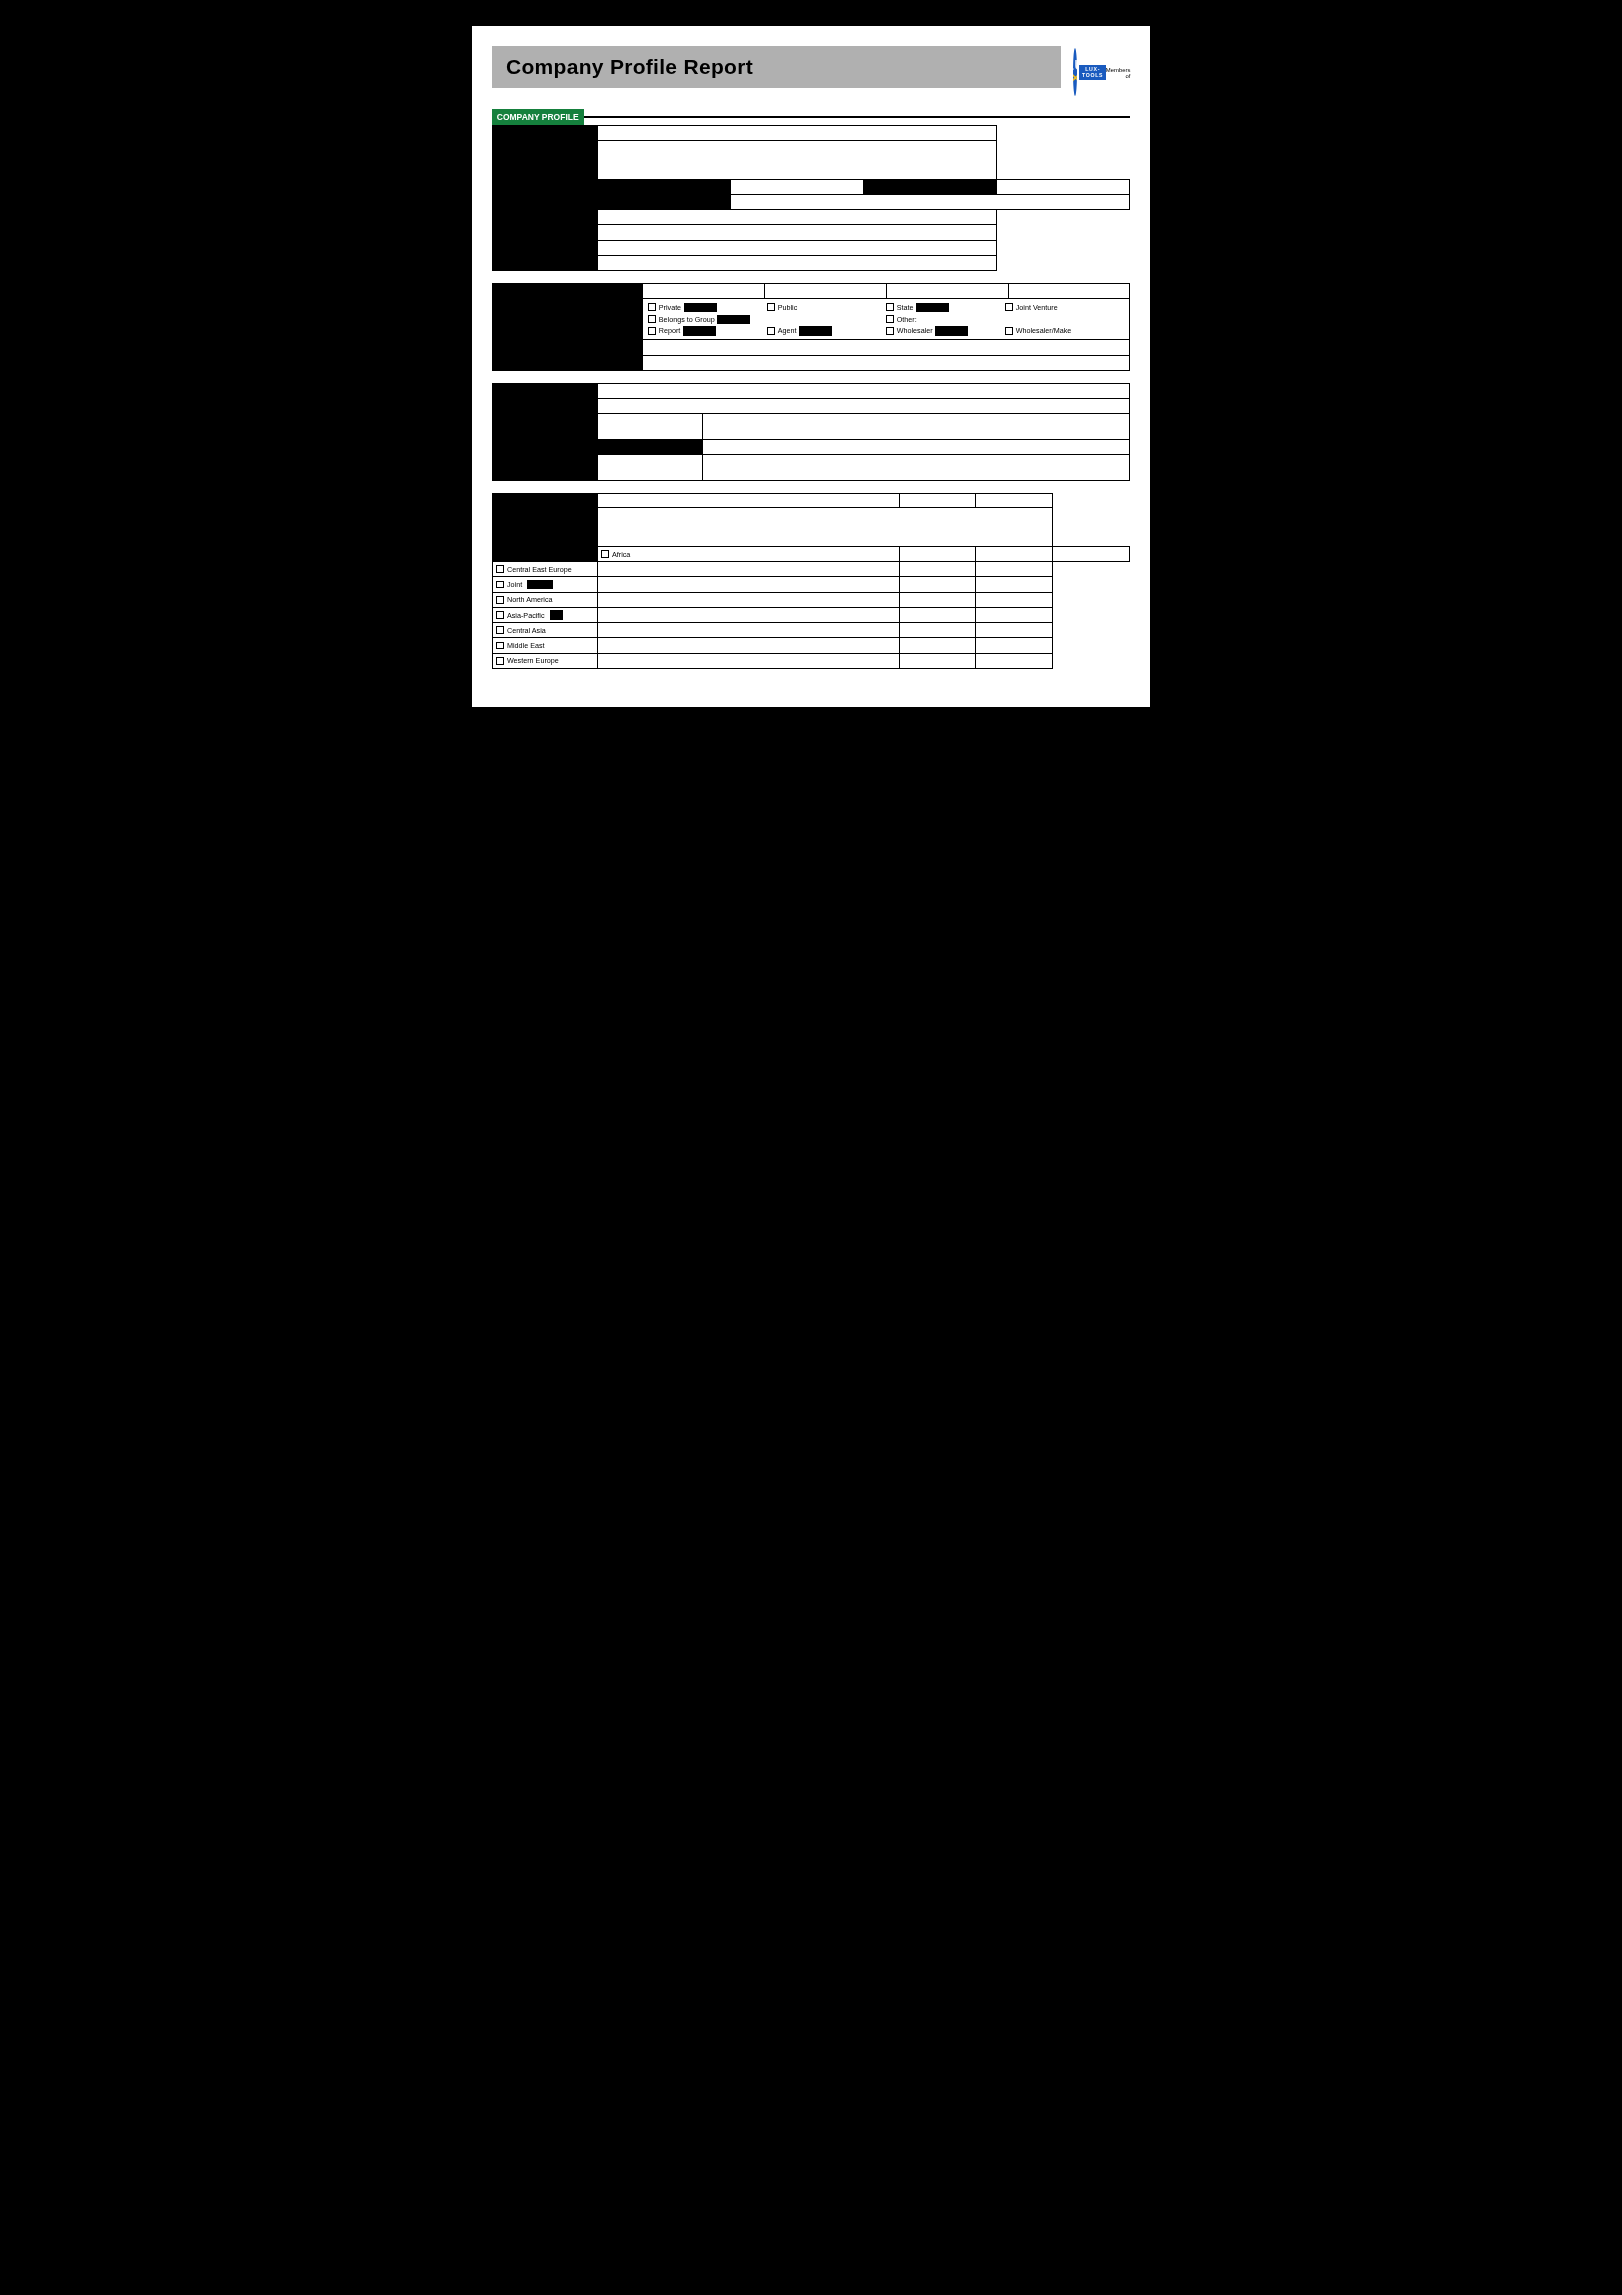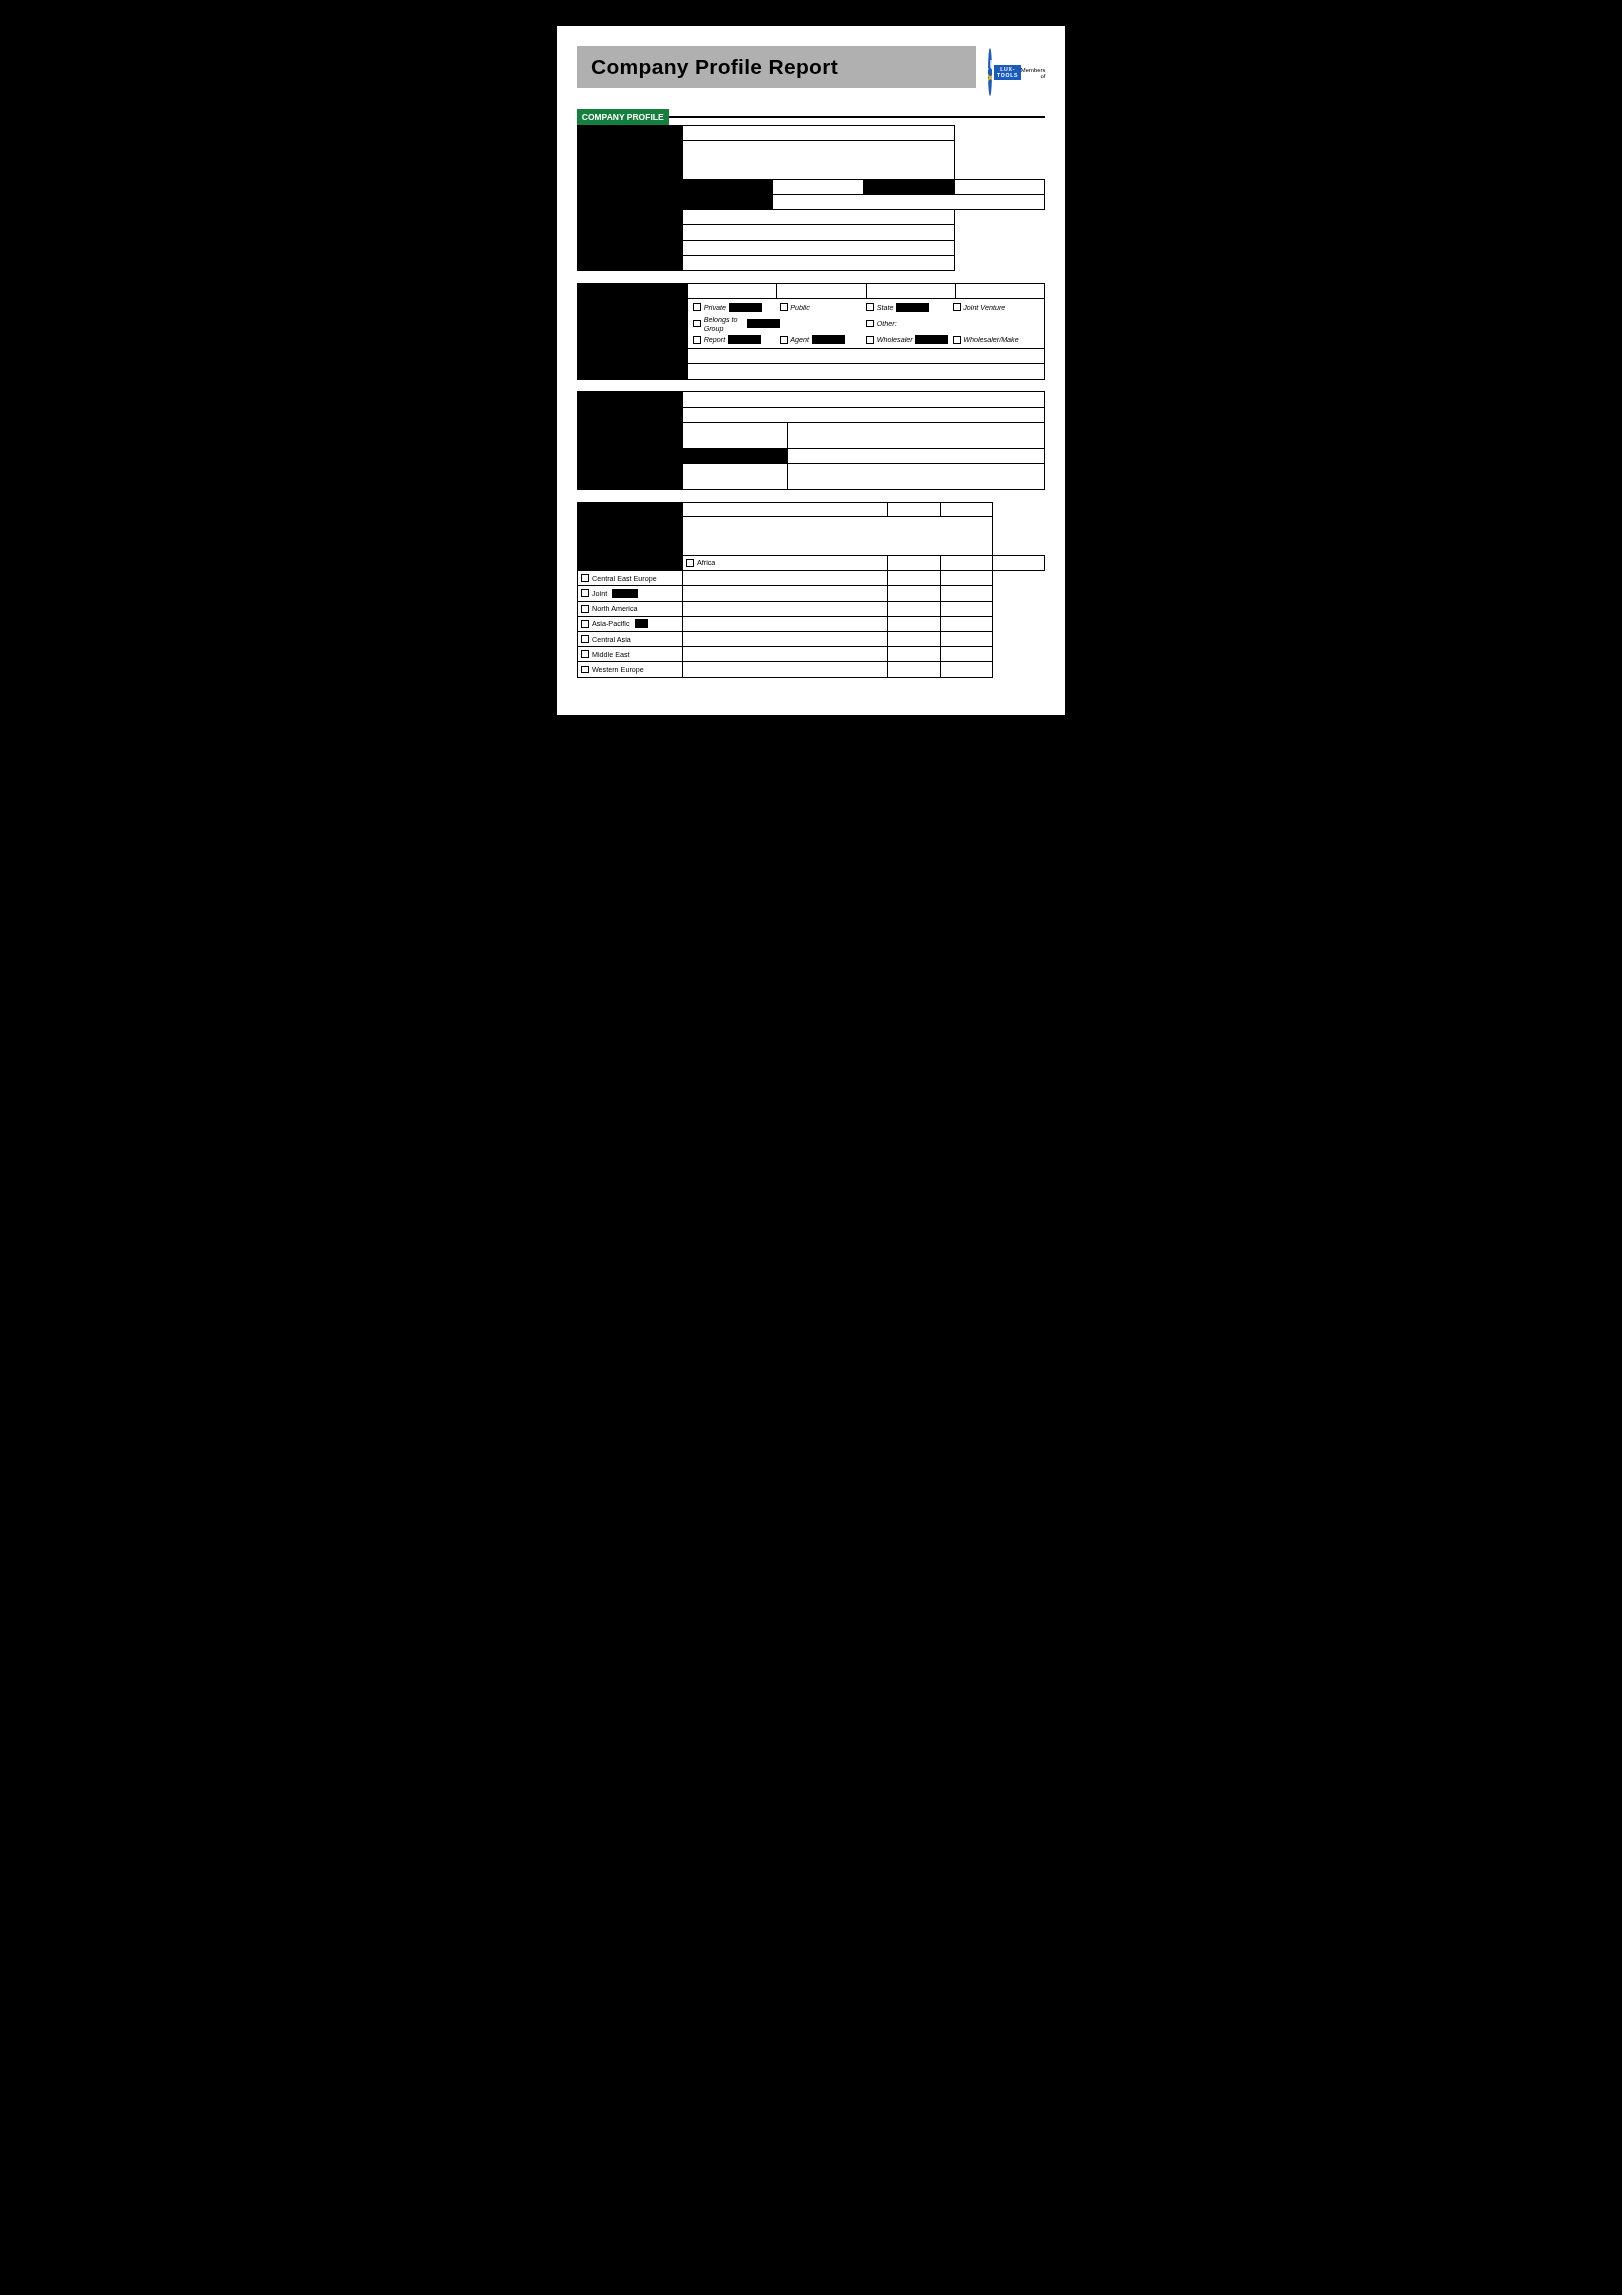--- a/index.html
+++ b/index.html
@@ -7,21 +7,21 @@
       background: #000;
       display: flex;
       justify-content: center;
       align-items: flex-start;
       min-height: 100vh;
       padding: 26px 13px;
       font-family: Arial, sans-serif;
     }
     .page {
       background: #fff;
-      width: 508px;
+      width: 678px;
       padding: 19.6px 19.6px 26px 19.6px;
       position: relative;
     }
     
     .header {
       display: flex;
       align-items: flex-start;
       margin-bottom: 11.8px;
     }
     .title-box {
@@ -102,21 +102,20 @@
       width: 100%;
       border-collapse: collapse;
       margin-bottom: 11.8px;
     }
     .profile-table td {
       border: 0.7px solid #000;
       padding: 2.6px 3.9px;
       font-size: 7.2px;
       vertical-align: top;
       min-height: 14.4px;
-      font-style: italic;
     }
     .profile-table td.label {
       background: #000;
       color: #fff;
       font-weight: bold;
       white-space: nowrap;
       width: 105px;
     }
     .profile-table td.value {
       background: #fff;

